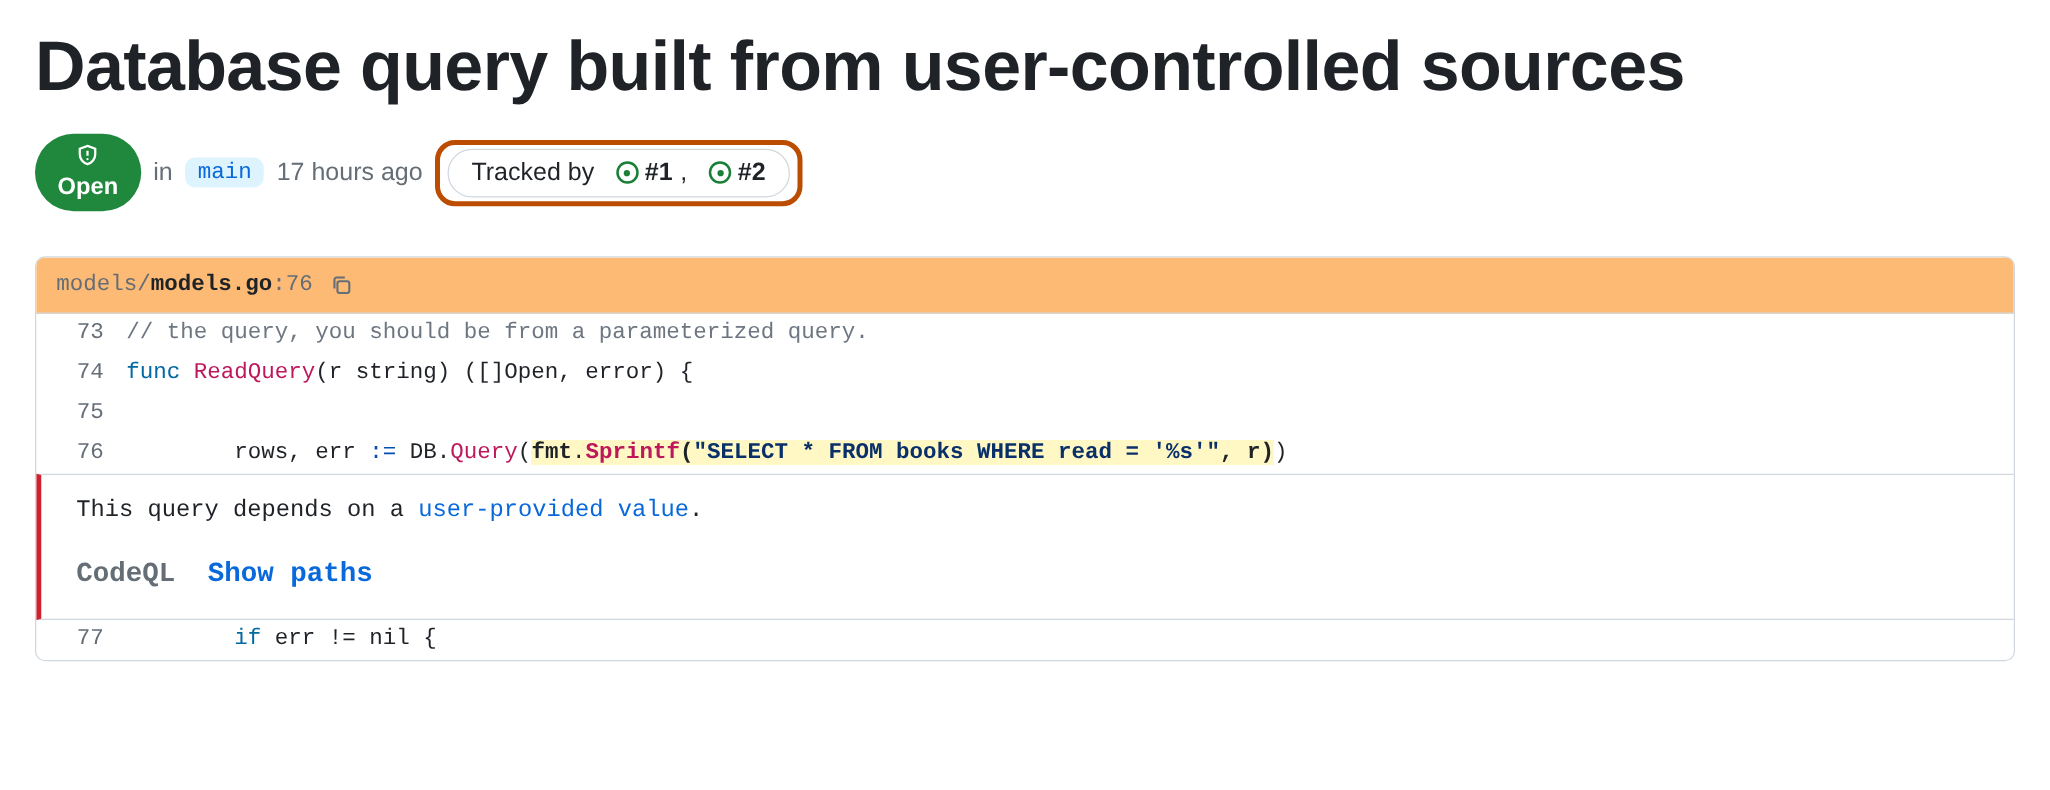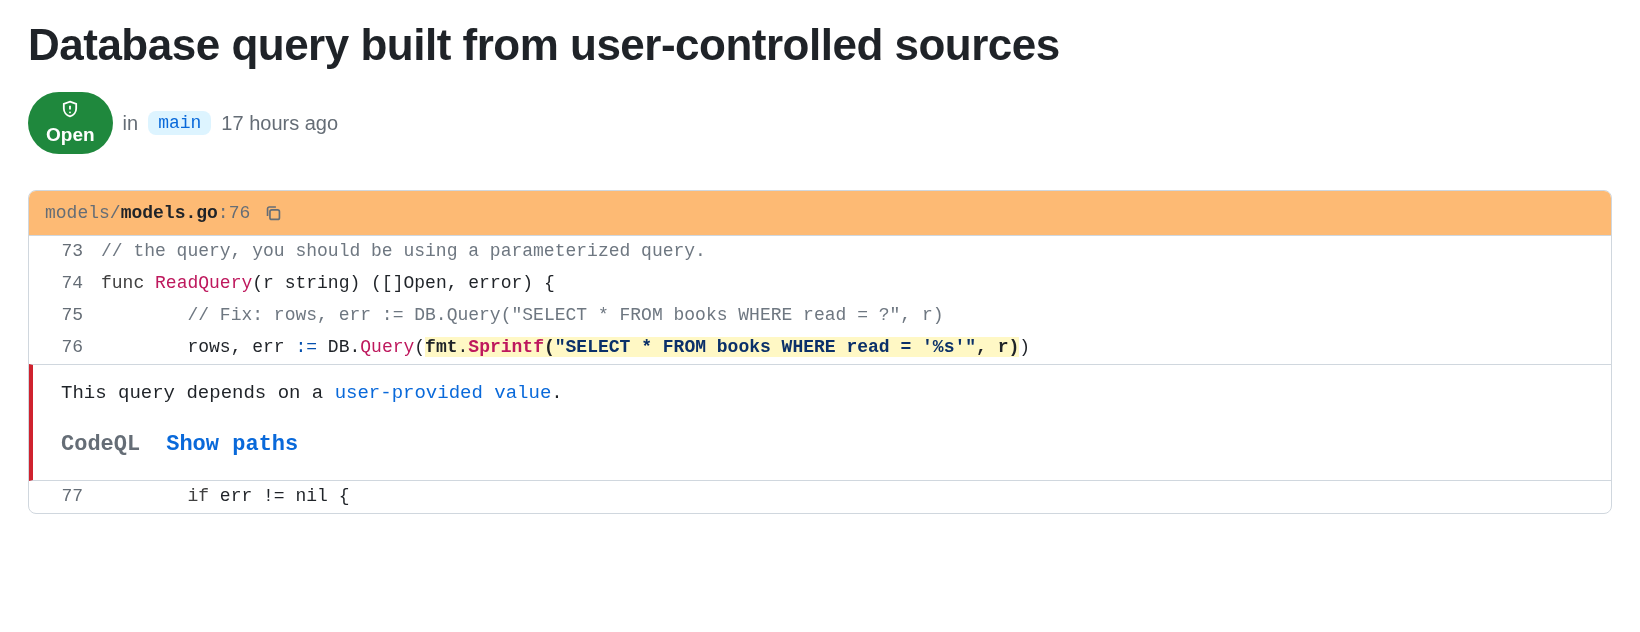--- a/index.html
+++ b/index.html
@@ -3,21 +3,21 @@
 <meta charset="utf-8">
 <style>
   * { box-sizing: border-box; margin: 0; padding: 0; }
   body {
     font-family: -apple-system, BlinkMacSystemFont, "Segoe UI", Helvetica, Arial, sans-serif;
     background: #ffffff;
     color: #1f2328;
     padding: 20px 28px;
   }
   .title {
-    font-size: 44px;
+    font-size: 56px;
     font-weight: 600;
     margin-bottom: 22px;
     letter-spacing: -0.5px;
   }
   .meta-row {
     display: flex;
     align-items: center;
     gap: 10px;
     font-size: 20px;
     color: #656d76;
@@ -113,21 +113,21 @@
   .line-no {
     width: 72px;
     text-align: right;
     padding-right: 18px;
     color: #656d76;
     user-select: none;
     flex-shrink: 0;
   }
   .line-content { flex: 1; white-space: pre; padding-right: 16px; }
   .tok-comment { color: #6e7781; }
-  .tok-keyword { color: #404040; }
+  .tok-keyword { color: #0369a1; }
   .tok-func    { color: #be185d; }
   .tok-string  { color: #0a3069; }
   .tok-op      { color: #0550ae; }
   .hl-bg { background: #fff8c5; }
   .hl-bold { font-weight: 700; }
   .alert-box {
     border-left: 4px solid #cf222e;
     padding: 14px 28px 18px 28px;
     border-bottom: 1px solid #d0d7de;
     border-top: 1px solid #d0d7de;
@@ -159,48 +159,62 @@
       <path d="M8 1.5l5.5 2v4c0 3.3-2.3 6.2-5.5 7-3.2-.8-5.5-3.7-5.5-7v-4l5.5-2z"></path>
       <line x1="8" y1="5" x2="8" y2="8.5"></line>
       <circle cx="8" cy="11" r="0.8" fill="currentColor" stroke="none"></circle>
     </svg>
     <span>Open</span>
   </span>
   <span>in</span>
   <span class="branch-chip">main</span>
   <span>17 hours ago</span>
 
+  <span class="highlight-box">
+    <span class="tracked-by-pill">
+      <span>Tracked by</span>
+      &nbsp;
+      <span class="issue-link">
+        <span class="issue-icon"></span>
+        <span>#1</span>
+      </span>
+      <span>,</span>&nbsp;
+      <span class="issue-link">
+        <span class="issue-icon"></span>
+        <span>#2</span>
+      </span>
+    </span>
+  </span>
 </div>
 
 <div class="code-panel">
   <div class="code-header">
     <span class="filename"><span>models/</span><b>models.go</b><span>:76</span></span>
     <span class="copy-btn">
       <svg width="19" height="19" viewBox="0 0 16 16" fill="none" stroke="currentColor" stroke-width="1.4">
         <rect x="5" y="5" width="8" height="8" rx="1.5"></rect>
         <path d="M3 10V4a1.5 1.5 0 0 1 1.5-1.5H10"></path>
       </svg>
     </span>
   </div>
 
   <div class="code-body">
 
     <div class="code-line">
       <span class="line-no">73</span>
-      <span class="line-content"><span class="tok-comment">// the query, you should be using a parameterized query.</span></span>
+      <span class="line-content"><span class="tok-comment">// the query, you should be from a parameterized query.</span></span>
     </div>
 
     <div class="code-line">
       <span class="line-no">74</span>
       <span class="line-content"><span class="tok-keyword">func</span> <span class="tok-func">ReadQuery</span><span>(r string) ([]Open, error) {</span></span>
     </div>
 
     <div class="code-line">
       <span class="line-no">75</span>
-      <span class="line-content"><span>        </span><span class="tok-comment">// Fix: rows, err := DB.Query("SELECT * FROM books WHERE read = ?", r)</span></span>
     </div>
 
     <div class="code-line">
       <span class="line-no">76</span>
       <span class="line-content"><span>        </span><span>rows, err </span><span class="tok-op">:=</span><span> DB.</span><span class="tok-func">Query</span><span>(</span><span class="hl-bg"><span class="hl-bold">fmt</span><span>.</span><span class="tok-func hl-bold">Sprintf</span><span class="hl-bold">(</span><span class="tok-string hl-bold">"SELECT * FROM books WHERE read = '%s'"</span><span class="hl-bold">, r)</span></span><span>)</span></span>
     </div>
 
     <div class="alert-box">
       <div class="alert-msg">
         <span>This query depends on a </span><span class="link">user-provided value</span><span>.</span>

